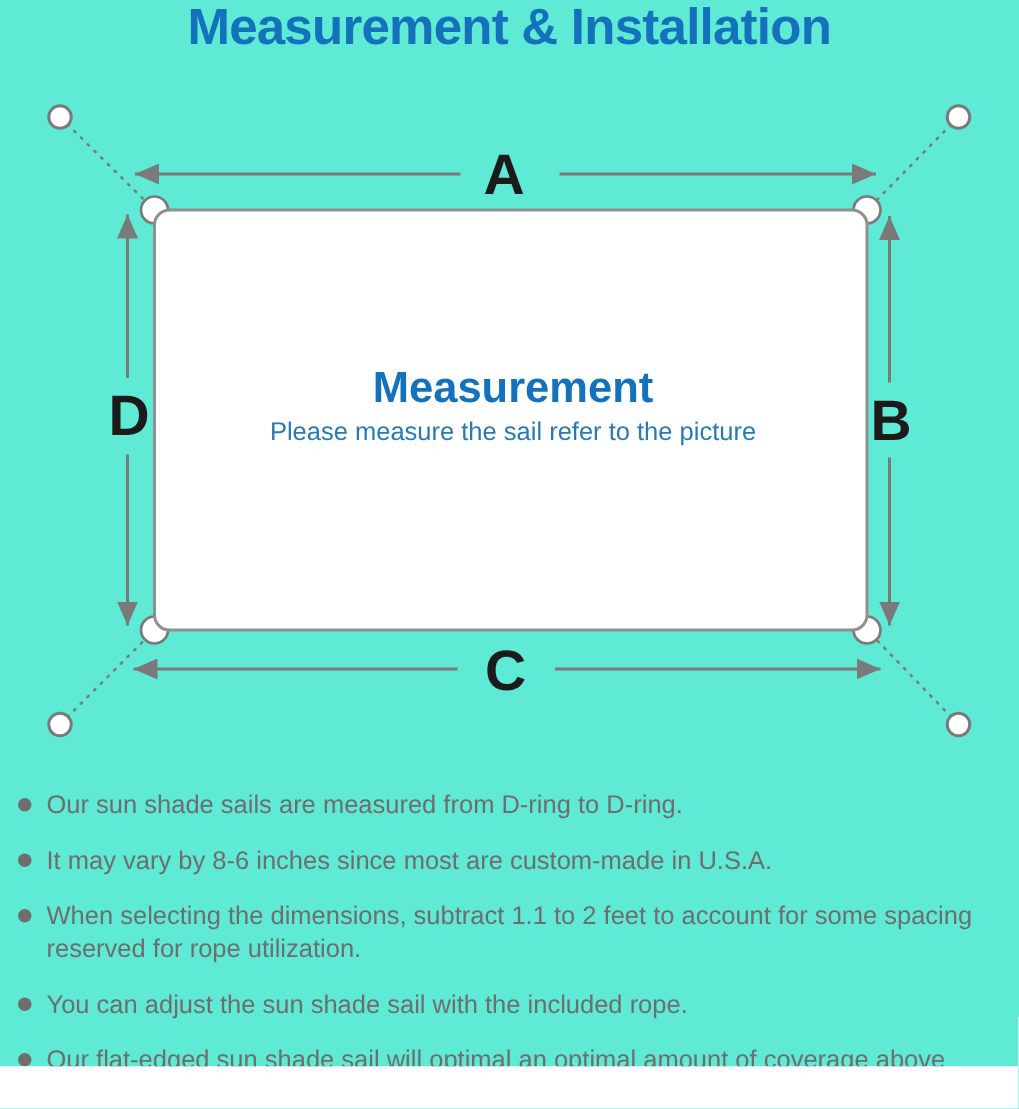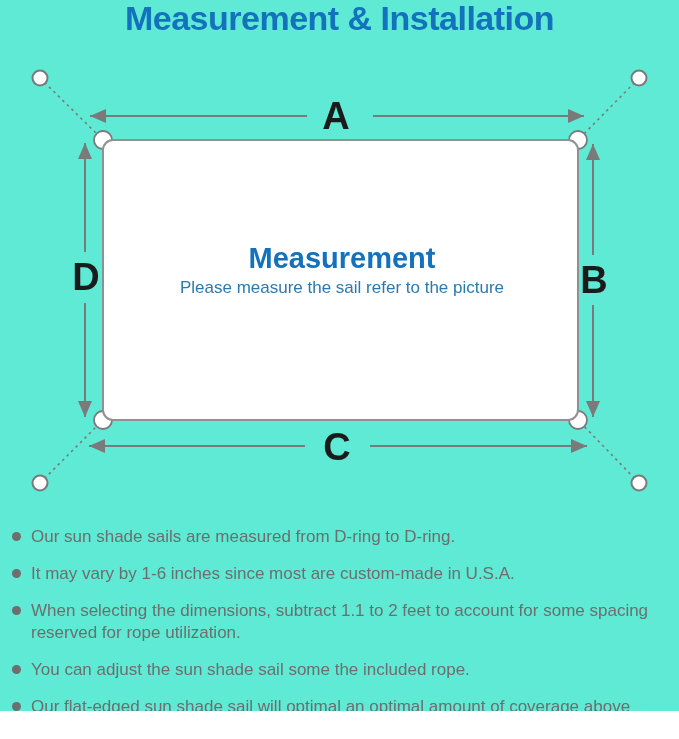--- a/index.html
+++ b/index.html
@@ -118,30 +118,30 @@
     <text class="center-subtitle" x="342" y="293" text-anchor="middle">Please measure the sail refer to the picture</text>
   </svg>
 
   <ul class="notes">
     <li>
       <span class="dot"></span>
       <span class="note-text">Our sun shade sails are measured from D-ring to D-ring.</span>
     </li>
     <li>
       <span class="dot"></span>
-      <span class="note-text">It may vary by 1-6 inches since most are custom-made in U.S.A.</span>
+      <span class="note-text">It may vary by 8-6 inches since most are custom-made in U.S.A.</span>
     </li>
     <li>
       <span class="dot"></span>
       <span class="note-text">When selecting the dimensions, subtract 1.1 to 2 feet to account for some spacing
 reserved for rope utilization.</span>
     </li>
     <li>
       <span class="dot"></span>
-      <span class="note-text">You can adjust the sun shade sail some the included rope.</span>
+      <span class="note-text">You can adjust the sun shade sail with the included rope.</span>
     </li>
     <li>
       <span class="dot"></span>
       <span class="note-text">Our flat-edged sun shade sail will optimal an optimal amount of coverage above
 the area it’ s placed.</span>
     </li>
   </ul>
 
 </div>
 

